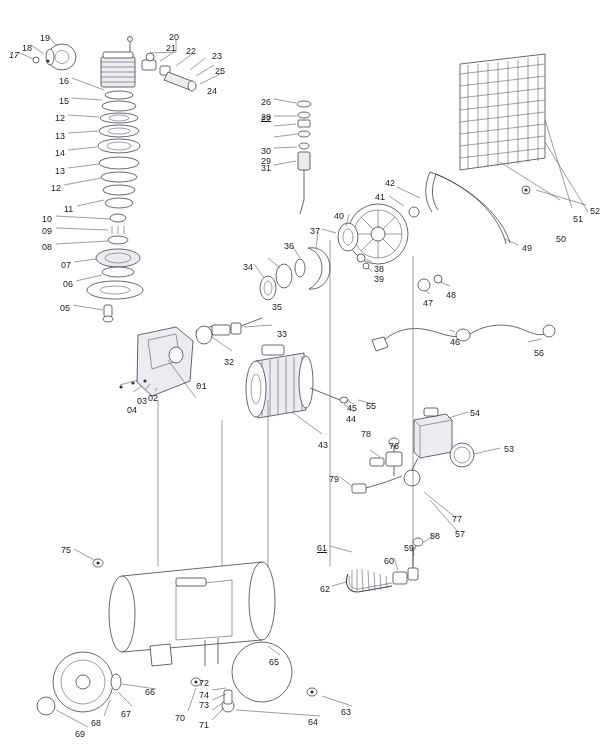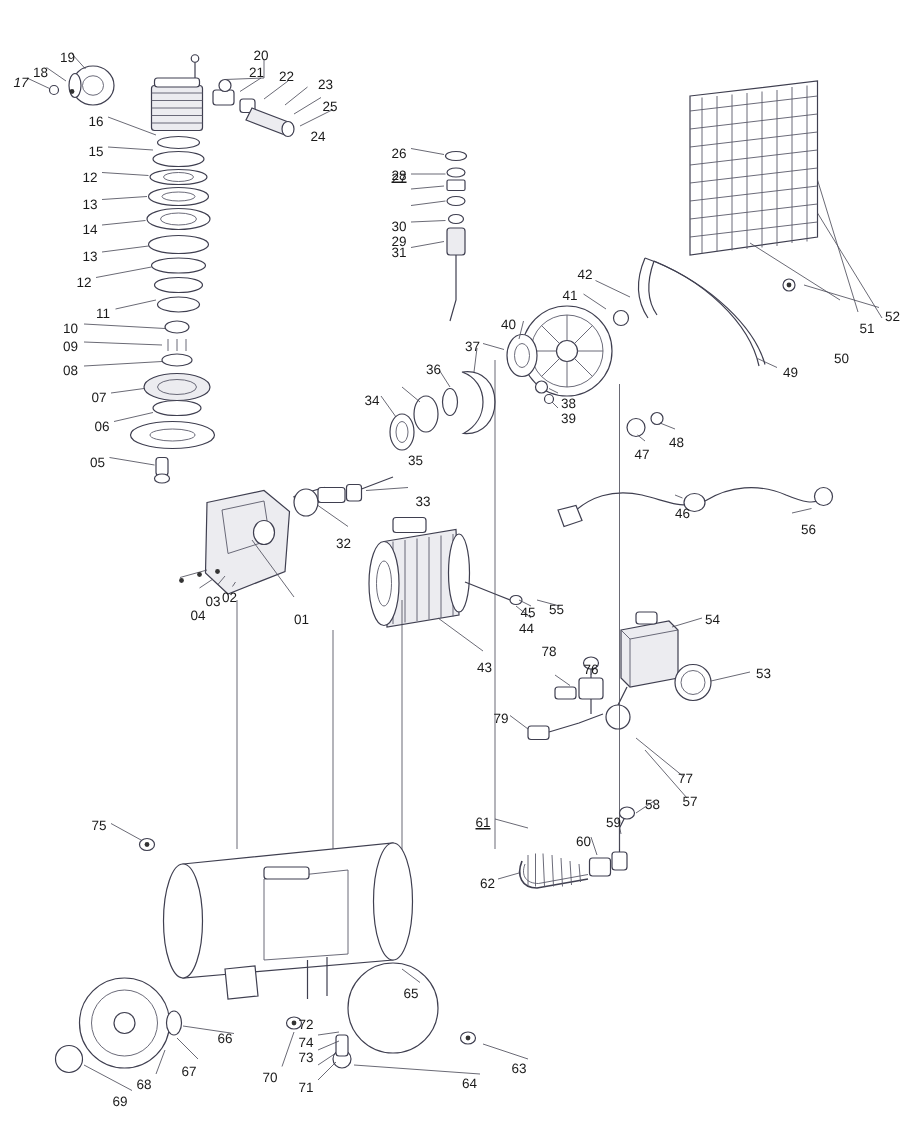--- a/index.html
+++ b/index.html
@@ -375,21 +375,21 @@
       <div class="lbl" style="left: 423px; top: 298px; color: rgb(26, 26, 26);">47</div>
       <div class="lbl" style="left: 446px; top: 290px; color: rgb(26, 26, 26);">48</div>
       <div class="lbl" style="left: 522px; top: 243px; color: rgb(26, 26, 26);">49</div>
       <div class="lbl" style="left: 556px; top: 234px; color: rgb(26, 26, 26);">50</div>
       <div class="lbl" style="left: 573px; top: 214px; color: rgb(26, 26, 26);">51</div>
       <div class="lbl" style="left: 590px; top: 206px; color: rgb(26, 26, 26);">52</div>
       <div class="lbl" style="left: 450px; top: 337px; color: rgb(26, 26, 26);">46</div>
       <div class="lbl" style="left: 534px; top: 348px; color: rgb(26, 26, 26);">56</div>
       <div class="lbl" style="left: 277px; top: 329px; color: rgb(26, 26, 26);">33</div>
       <div class="lbl" style="left: 224px; top: 357px; color: rgb(26, 26, 26);">32</div>
-      <div class="lbl" style="left: 196px; top: 408px; color: rgb(26, 26, 26);">01</div>
+      <div class="lbl" style="left: 196px; top: 382px; color: rgb(26, 26, 26); font-family: Liberation Mono, monospace;">01</div>
       <div class="lbl" style="left: 148px; top: 393px; color: rgb(26, 26, 26);">02</div>
       <div class="lbl" style="left: 137px; top: 396px; color: rgb(26, 26, 26);">03</div>
       <div class="lbl" style="left: 127px; top: 405px; color: rgb(26, 26, 26);">04</div>
       <div class="lbl" style="left: 318px; top: 440px; color: rgb(26, 26, 26);">43</div>
       <div class="lbl" style="left: 346px; top: 414px; color: rgb(26, 26, 26);">44</div>
       <div class="lbl" style="left: 347px; top: 403px; color: rgb(26, 26, 26);">45</div>
       <div class="lbl" style="left: 366px; top: 401px; color: rgb(26, 26, 26);">55</div>
       <div class="lbl" style="left: 470px; top: 408px; color: rgb(26, 26, 26);">54</div>
       <div class="lbl" style="left: 504px; top: 444px; color: rgb(26, 26, 26);">53</div>
       <div class="lbl" style="left: 389px; top: 441px; color: rgb(26, 26, 26);">76</div>

